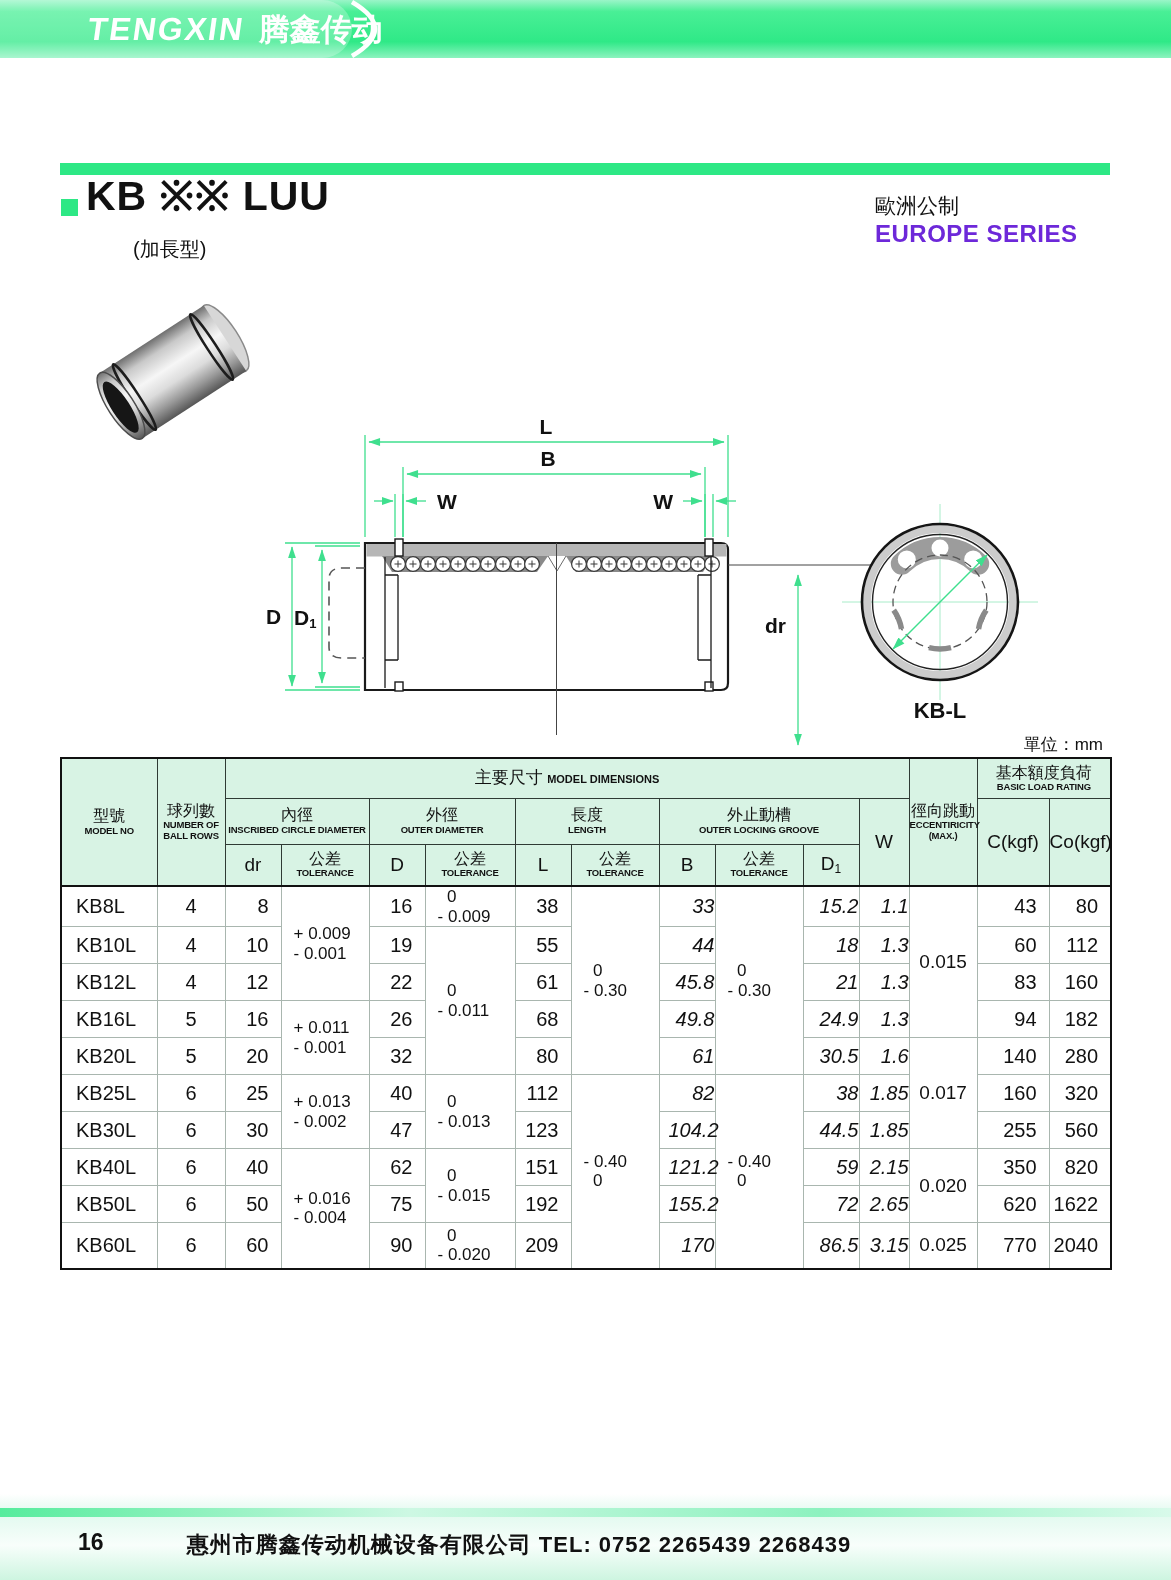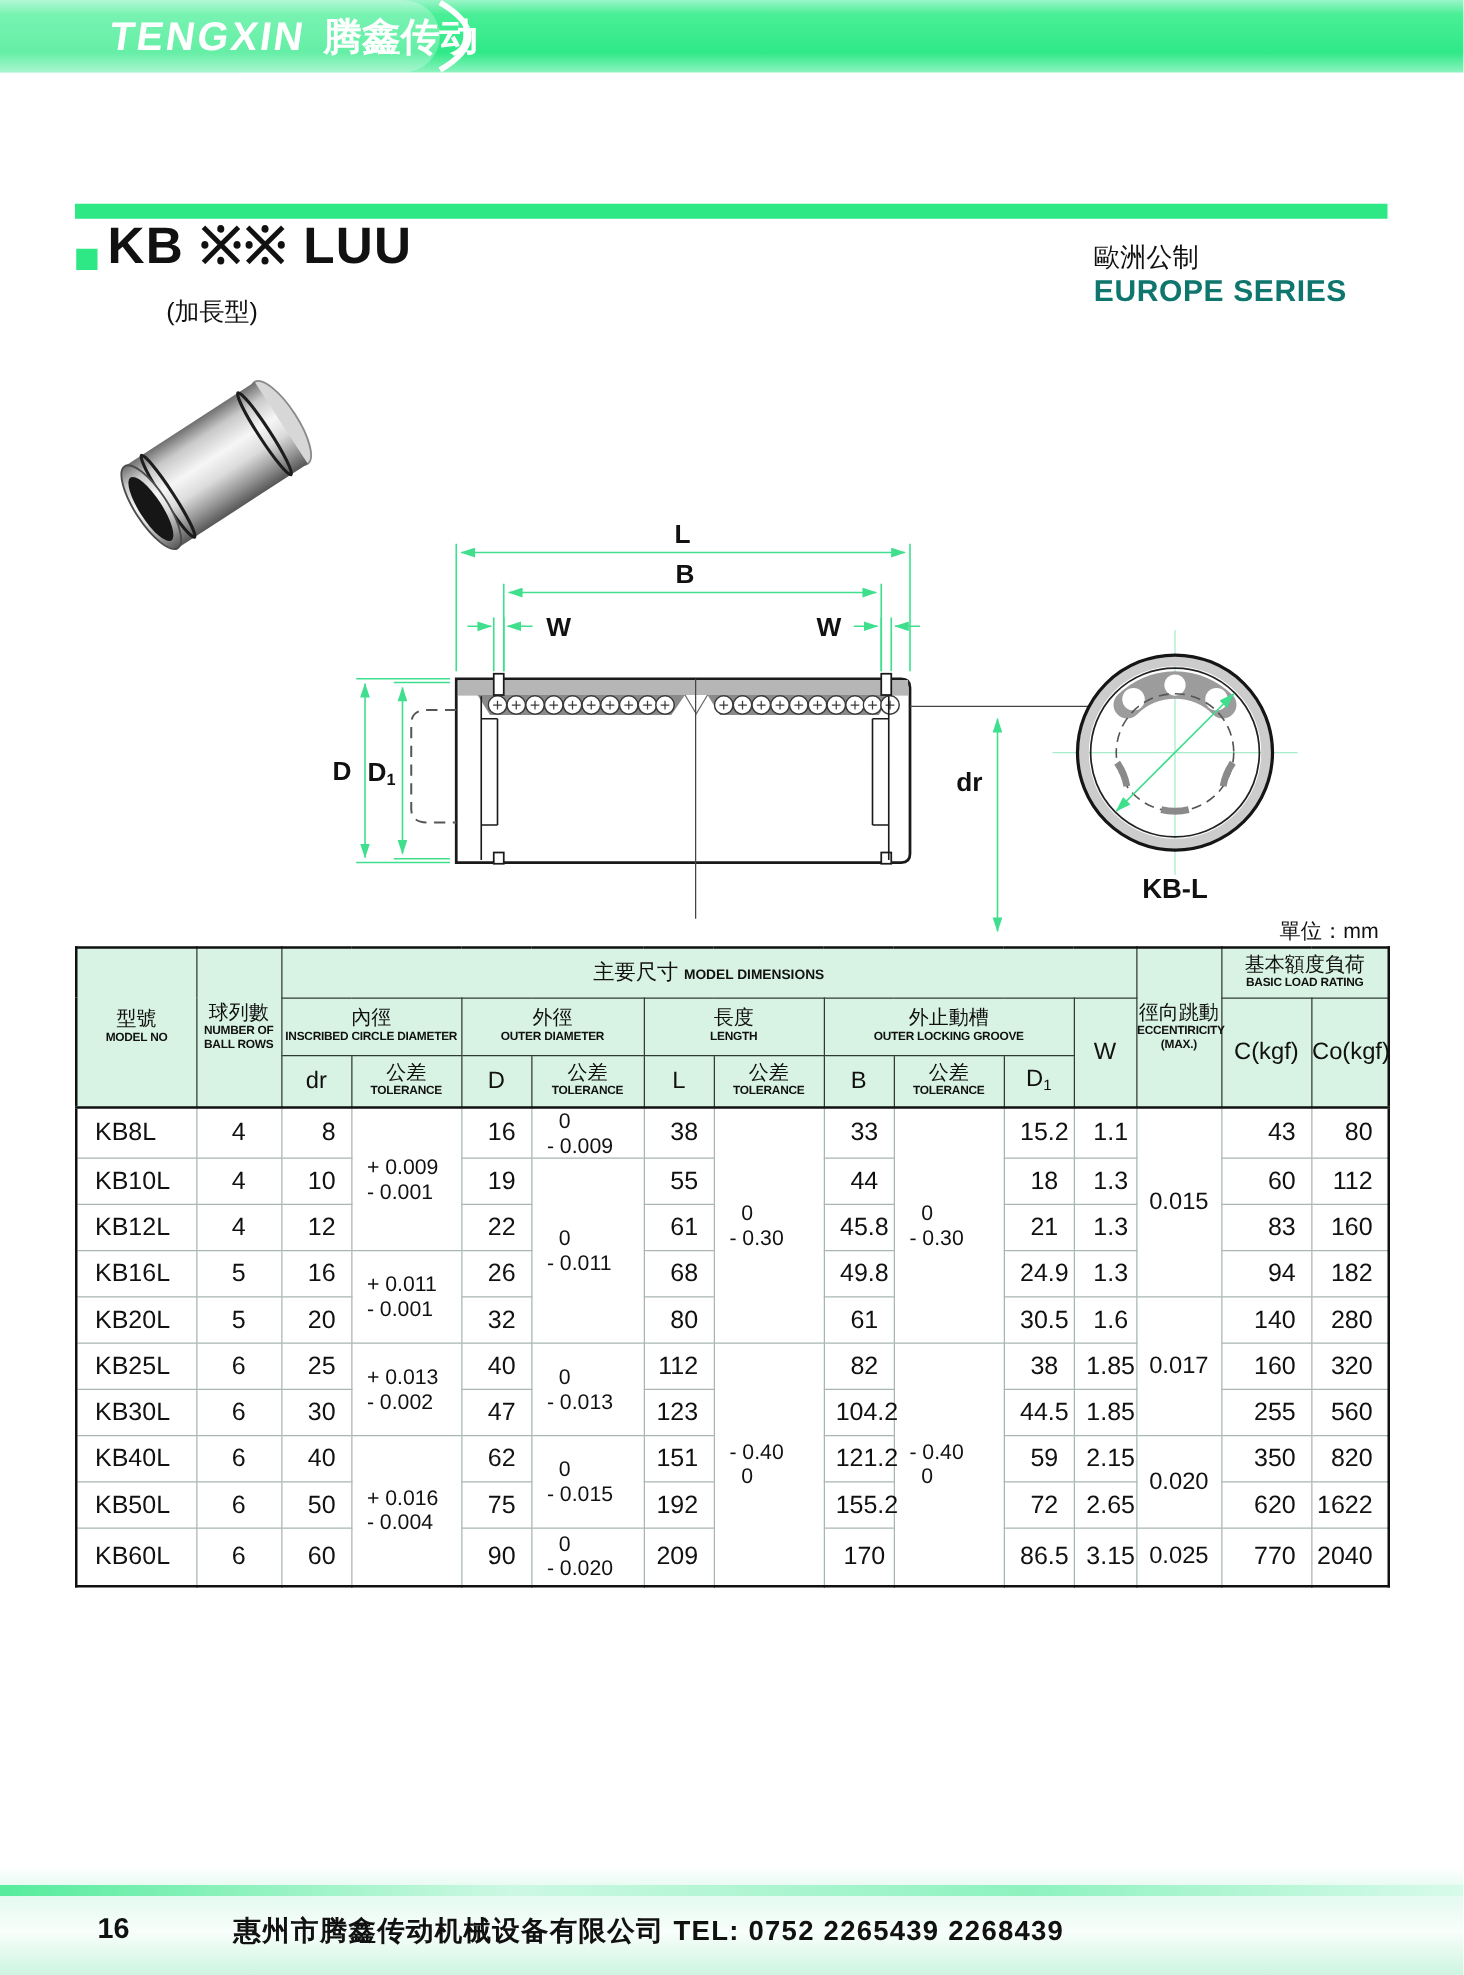--- a/index.html
+++ b/index.html
@@ -19,21 +19,21 @@
   .logo .cn { display:inline-block; font-size:31px; font-weight:bold; color:#fff; margin-left:10px; }
   .band-arc { position:absolute; left:346px; top:0; }
 
   
   .page-title { position:absolute; left:72px; top:103px; font-size:35px; font-weight:bold; letter-spacing:1px; }
   .green-bar { position:absolute; left:60px; top:163px; width:1050px; height:12px; background:#2de885; }
   .series-bullet { position:absolute; left:61px; top:199px; width:17px; height:17px; background:#2de885; }
   .series-heading { position:absolute; left:86px; top:166px; font-size:41px; font-weight:bold; letter-spacing:1px; }
   .series-sub { position:absolute; left:88px; top:236px; font-size:20px;margin-left:45px; }
   .region-cn { position:absolute; left:875px; top:192px; font-size:21px; }
-  .region-en { position:absolute; left:875px; top:220px; font-size:24px; font-weight:bold; color:#0f766e; letter-spacing:0.5px;text-align:right; }
+  .region-en { position:absolute; left:875px; top:220px; font-size:24px; font-weight:bold; color:#6d28d9; letter-spacing:0.5px;text-align:right; }
 
   .photo { position:absolute; left:78px; top:290px; }
   .diagram { position:absolute; left:230px; top:415px; }
 
   .unit-note { position:absolute; right:68px; top:733px; font-size:17px; }
 
   
   .spec-table { position:absolute; left:60px; top:757px; width:1051px;
                 border-collapse:collapse; table-layout:fixed; border:2.5px solid #111; }
   .spec-table th { background:#d8f3e4; border:1px solid #2f3a34; font-weight:normal;
@@ -45,21 +45,21 @@
   .spec-table tbody tr.gt td { border-top:1.5px solid #5a5a5a; }
   .hcn { display:block; font-size:16px; }
   .hcn-inline { font-size:17px; }
   .hen { display:block; font-size:9.5px; font-weight:bold; letter-spacing:-0.2px; }
   .hen-inline { font-size:11px; font-weight:bold; }
   .hsym { font-size:19px; }
   .sub1 { font-size:12px; vertical-align:-3px; }
   td.model { text-align:left; padding-left:14px; }
   td.c { text-align:center; }
   td.r { text-align:right; padding-right:12px; }
-  td.l { text-align:center; padding-left:9px; }
+  td.l { text-align:right; padding-left:9px;font-style:italic; }
   td.tol { text-align:left; padding-left:12px; font-size:17px; line-height:1.15; }
   td.tol .tl { display:block; }
   td.ecc { font-size:19px; }
 
   
   .foot-fade { position:absolute; left:0; top:1494px; width:1171px; height:14px;
                background:linear-gradient(180deg,#ffffff,#e9fbf3); }
   .foot-bar { position:absolute; left:0; top:1508px; width:1171px; height:9px;
               background:linear-gradient(90deg,#55ec9c 0%,#cdf8e3 35%,#8df2bf 70%,#d8faea 100%); }
   .foot-area { position:absolute; left:0; top:1517px; width:1171px; height:63px;

